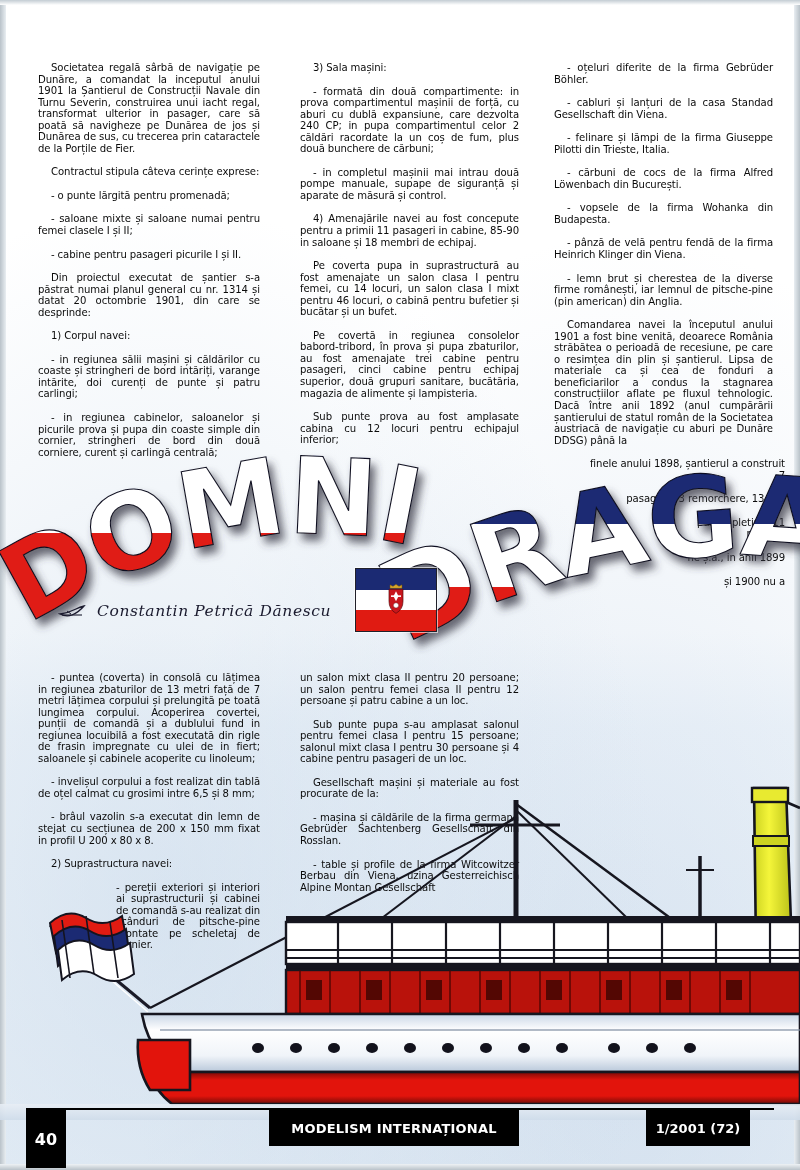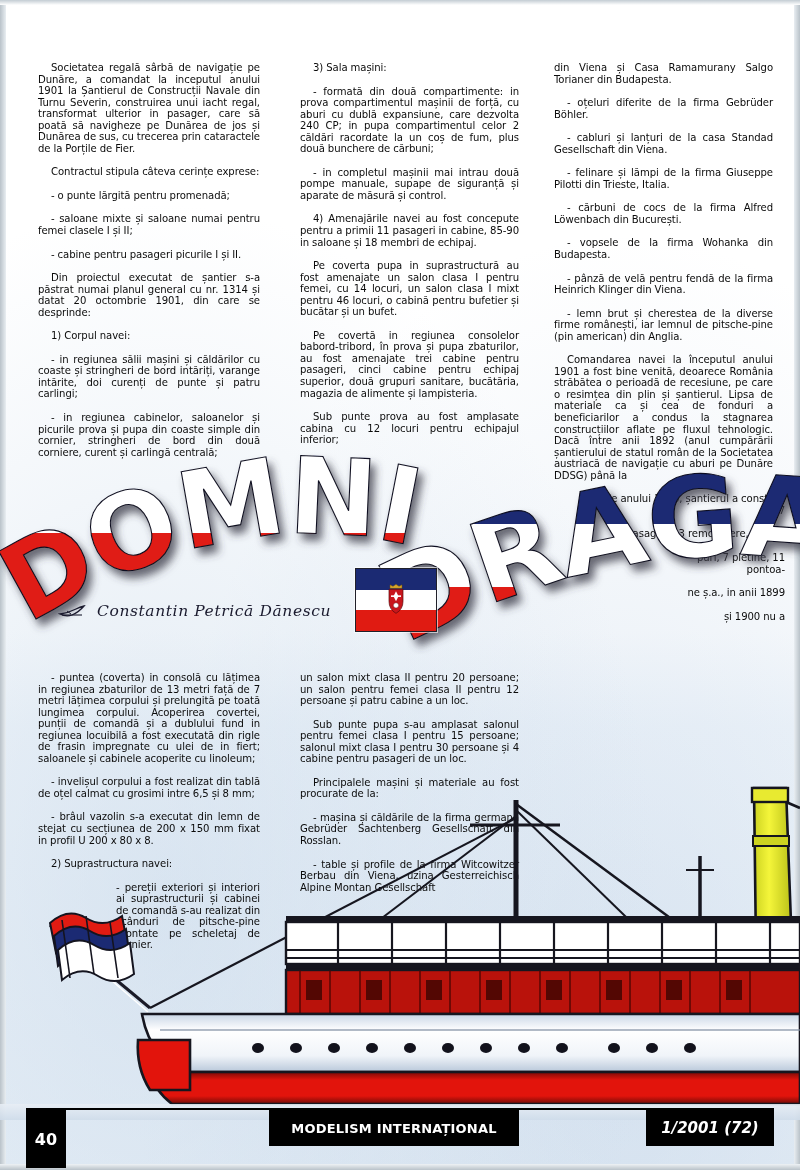--- a/index.html
+++ b/index.html
@@ -107,21 +107,21 @@
   #footer-band{
     position:absolute;left:26px;top:10px;width:748px;height:36px;
   }
   .fbox{
     position:absolute;top:0;height:36px;background:#000000;
     color:#ffffff;display:flex;align-items:center;justify-content:center;
     font-family:"DejaVu Sans", sans-serif;font-weight:bold;
   }
   #page-num-box{left:0;width:40px;height:58px;top:0;font-size:16px;justify-content:center;}
   #mag-title-box{left:243px;width:250px;font-size:13px;letter-spacing:.2px;}
-  #issue-box{left:620px;width:128px;font-size:15px;font-style:italic;}
+  #issue-box{left:620px;width:104px;font-size:13px;}
   #footer-rule{
     position:absolute;left:26px;top:8px;width:748px;height:2px;background:#000;
   }
 </style>
 </head>
 <body>
 
 <div id="page">
 
   <div class="edge" id="edge-left"></div>
@@ -145,21 +145,20 @@
     <p>3) Sala mașini:</p>
     <p class="dash">- formată din două compartimente: in prova compartimentul mașinii de forță, cu aburi cu dublă expansiune, care dezvolta 240 CP; in pupa compartimentul celor 2 căldări racordate la un coș de fum, plus două bunchere de cărbuni;</p>
     <p class="dash">- in completul mașinii mai intrau două pompe manuale, supape de siguranță și aparate de măsură și control.</p>
     <p>4) Amenajările navei au fost concepute pentru a primii 11 pasageri in cabine, 85-90 in saloane și 18 membri de echipaj.</p>
     <p>Pe coverta pupa in suprastructură au fost amenajate un salon clasa I pentru femei, cu 14 locuri, un salon clasa I mixt pentru 46 locuri, o cabină pentru bufetier și bucătar și un bufet.</p>
     <p>Pe covertă in regiunea consolelor babord-tribord, în prova și pupa zbaturilor, au fost amenajate trei cabine pentru pasageri, cinci cabine pentru echipaj superior, două grupuri sanitare, bucătăria, magazia de alimente și lampisteria.</p>
     <p>Sub punte prova au fost amplasate cabina cu 12 locuri pentru echipajul inferior;</p>
   </div>
 
   <div class="col" id="col-top-3">
-    <p class="noind">din Viena și Casa Ramamurany Salgo Torianer din Budapesta.</p>
     <p class="dash">- oțeluri diferite de la firma Gebrüder Böhler.</p>
     <p class="dash">- cabluri și lanțuri de la casa Standad Gesellschaft din Viena.</p>
     <p class="dash">- felinare și lămpi de la firma Giuseppe Pilotti din Trieste, Italia.</p>
     <p class="dash">- cărbuni de cocs de la firma Alfred Löwenbach din București.</p>
     <p class="dash">- vopsele de la firma Wohanka din Budapesta.</p>
     <p class="dash">- pânză de velă pentru fendă de la firma Heinrich Klinger din Viena.</p>
     <p class="dash">- lemn brut și cherestea de la diverse firme românești, iar lemnul de pitsche-pine (pin american) din Anglia.</p>
     <p>Comandarea navei la începutul anului 1901 a fost bine venită, deoarece România străbătea o perioadă de recesiune, pe care o resimțea din plin și șantierul. Lipsa de materiale ca și cea de fonduri a beneficiarilor a condus la stagnarea construcțiilor aflate pe fluxul tehnologic. Dacă între anii 1892 (anul cumpărării șantierului de statul român de la Societatea austriacă de navigație cu aburi pe Dunăre DDSG) până la</p>
     <p class="noind narrow1">finele anului 1898, șantierul a construit 7</p>
     <p class="noind narrow2">pasagere, 3 remorchere, 13 șle-</p>
@@ -223,21 +222,21 @@
     <p class="dash">- brâul vazolin s-a executat din lemn de stejat cu secțiunea de 200 x 150 mm fixat in profil U 200 x 80 x 8.</p>
     <p>2) Suprastructura navei:</p>
     <div class="wrapA">
       <p>- pereții exteriori și interiori ai suprastructurii și cabinei de comandă s-au realizat din scânduri de pitsche-pine montate pe scheletaj de cornier.</p>
     </div>
   </div>
 
   <div class="col" id="col-bot-2">
     <p class="noind">un salon mixt clasa II pentru 20 persoane; un salon pentru femei clasa II pentru 12 persoane și patru cabine a un loc.</p>
     <p>Sub punte pupa s-au amplasat salonul pentru femei clasa I pentru 15 persoane; salonul mixt clasa I pentru 30 persoane și 4 cabine pentru pasageri de un loc.</p>
-    <p>Principalele mașini și materiale au fost procurate de la:</p>
+    <p>Gesellschaft mașini și materiale au fost procurate de la:</p>
     <p class="dash">- mașina și căldările de la firma germană Gebrüder Sachtenberg Gesellschaft din Rosslan.</p>
     <p class="dash">- table și profile de la firma Witcowitzer Berbau din Viena, uzina Gesterreichisch Alpine Montan Gesellschaft</p>
   </div>
 
   <div id="ship-art">
     <svg width="800" height="500" viewBox="0 0 800 500" xmlns="http://www.w3.org/2000/svg">
       <defs>
         <linearGradient id="hullwhite" x1="0" y1="0" x2="0" y2="1">
           <stop offset="0%" stop-color="#c9d6e6"></stop>
           <stop offset="28%" stop-color="#ffffff"></stop>

